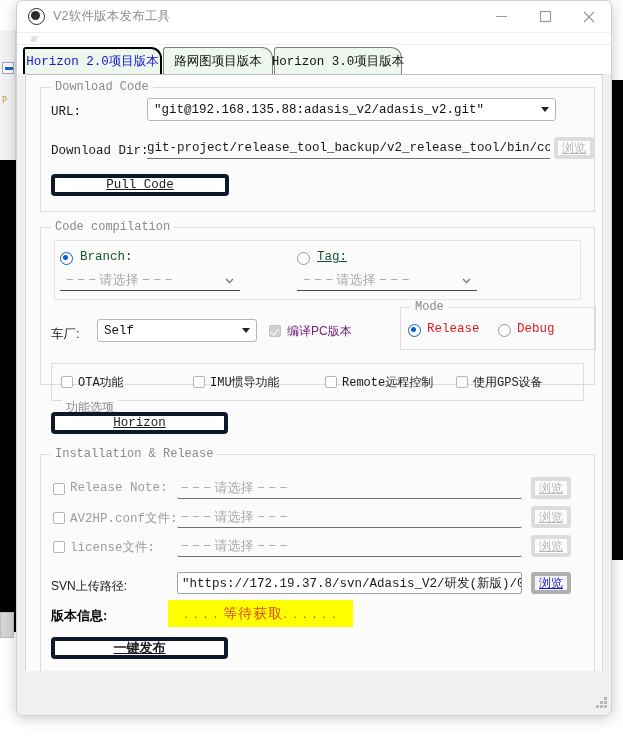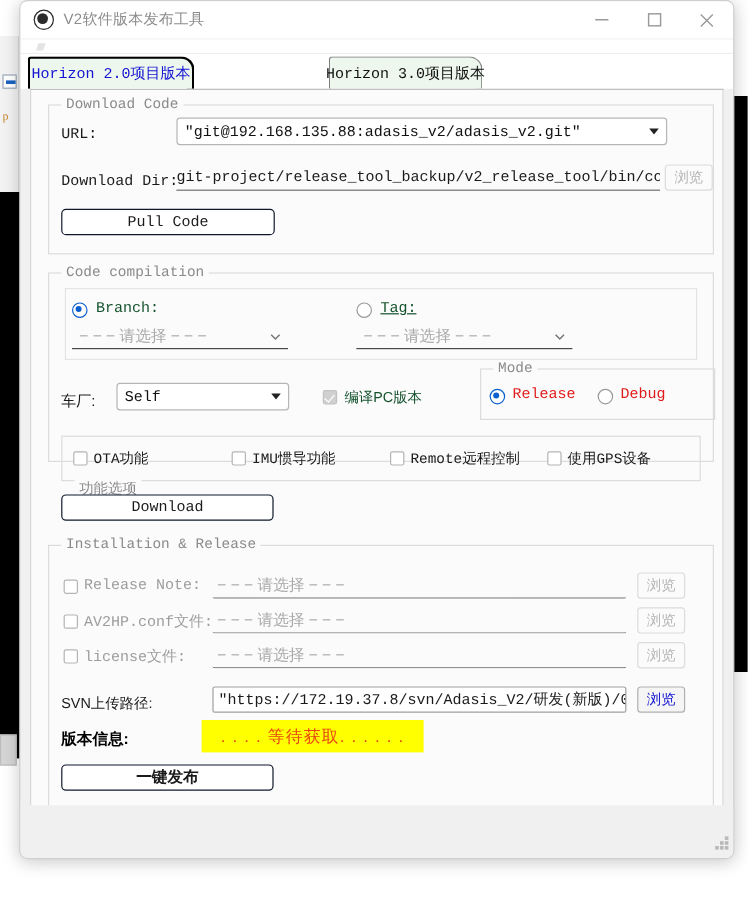--- a/index.html
+++ b/index.html
@@ -254,28 +254,29 @@
   .lineedit.placeholder {
     color: #a9a9a9;
     font-family: "Liberation Sans", sans-serif;
     font-size: 13px;
   }
 
   
   .btn {
     position: absolute;
     background: #ffffff;
-    border: 1px solid #0f172a;
+    border: 4px solid #0f172a;
     border-radius: 4px;
     display: flex;
     align-items: center;
     justify-content: center;
     font-family: "Liberation Mono", monospace;
     font-size: 12.5px;
     color: #1a1a1a;
+    text-decoration: underline;
   }
   .btn.cjk { font-family: "Liberation Sans", sans-serif; font-weight: bold; font-size: 13px; }
   .btn.small {
     border-radius: 3px;
     font-family: "Liberation Sans", sans-serif;
     font-size: 12px;
   }
   .btn.small.disabled { color: #b6b6b6; border-color: #dcdcdc; background: #fbfbfb; }
   .btn.small.accent   { color: #1414d2; border-color: #b0b0b0; background: #f5f5f5; }
 
@@ -317,21 +318,21 @@
     position: absolute;
     left: 2px; top: 0.5px;
     width: 4px; height: 7px;
     border-right: 1.6px solid #ffffff;
     border-bottom: 1.6px solid #ffffff;
     transform: rotate(40deg);
   }
 
   .txt-blue  { color: #14532d; }
   .txt-red   { color: #e01b1b; }
-  .txt-green { color: #14532d; }
+  .txt-green { color: #701a75; }
 
   .version-box {
     position: absolute;
     background: #ffff00;
     display: flex;
     align-items: center;
     justify-content: center;
     font-family: "Liberation Sans", sans-serif;
     font-size: 14px;
     color: #e8470f;
@@ -401,20 +402,21 @@
       </div>
     </div>
   </div>
 
   <div id="subbar">
       <div class="nub"></div>
     </div>
 
   <div id="tabstrip">
     <div class="tab active" id="tab0">Horizon 2.0项目版本</div>
+    <div class="tab" id="tab1">路网图项目版本</div>
     <div class="tab" id="tab2">Horizon 3.0项目版本</div>
   </div>
 
   <div id="content">
 
     <div class="groupbox" style="left:14px; top:12px; width:555px; height:125px;">
       <div class="group-title">Download Code</div>
     </div>
     <div class="lbl" style="left:25px; top:30px;">URL:</div>
     <div class="combo" style="left:121px; top:23px; width:409px; height:23px;">
@@ -452,21 +454,21 @@
     <div class="combo disabled" style="left:271px; top:195px; width:180px; height:21px;">
       <span class="lineedit placeholder" style="position:static; border:none;">− − − 请选择 − − −</span>
       <span class="arrow" style="margin-left:auto;border:none;width:10px;height:10px;position:relative;">
         <svg width="11" height="11" viewBox="0 0 11 11">
             <polyline points="2,4 5.5,7.5 9,4" fill="none" stroke="#777" stroke-width="1.3"></polyline>
           </svg>
       </span>
     </div>
 
     <div class="lbl cjk" style="left:25px; top:251px;">车厂:</div>
-    <div class="combo" style="left:71px; top:244px; width:144px; height:23px;">
+    <div class="combo" style="left:71px; top:244px; width:160px; height:23px;">
       <span>Self</span>
       <span class="arrow"></span>
     </div>
     <div class="cbox checkeddim" style="left:243px; top:250px;"></div>
     <div class="lbl cjk txt-green" style="left:261px; top:248px; font-size:12px;">编译PC版本</div>
 
     <div class="groupbox" style="left:374px; top:232px; width:196px; height:43px;">
       <div class="group-title">Mode</div>
     </div>
     <div class="radio on" style="left:382px; top:249px;"></div>
@@ -482,21 +484,21 @@
 
     <div class="cbox" style="left:167px; top:301px;"></div>
     <div class="lbl" style="left:184px; top:299px; font-size:12px;">IMU惯导功能</div>
 
     <div class="cbox" style="left:299px; top:301px;"></div>
     <div class="lbl" style="left:316px; top:299px; font-size:12px;">Remote远程控制</div>
 
     <div class="cbox" style="left:430px; top:301px;"></div>
     <div class="lbl" style="left:447px; top:299px; font-size:12px;">使用GPS设备</div>
 
-    <div class="btn" style="left:25px; top:337px; width:177px; height:22px;">Download</div>
+    <div class="btn" style="left:25px; top:337px; width:177px; height:22px;">Horizon</div>
 
     <div class="groupbox" style="left:14px; top:379px; width:555px; height:242px;">
       <div class="group-title">Installation &amp; Release</div>
     </div>
 
     <div class="cbox" style="left:27px; top:408px;"></div>
     <div class="lbl dim" style="left:44px; top:406px;">Release Note:</div>
     <div class="lineedit boxed placeholder" style="left:151px; top:402px; width:345px; height:22px; border-top:none;border-left:none;border-right:none;border-bottom:1.5px solid #6f6f6f;background:transparent;">
       <span>− − − 请选择 − − −</span>
     </div>

